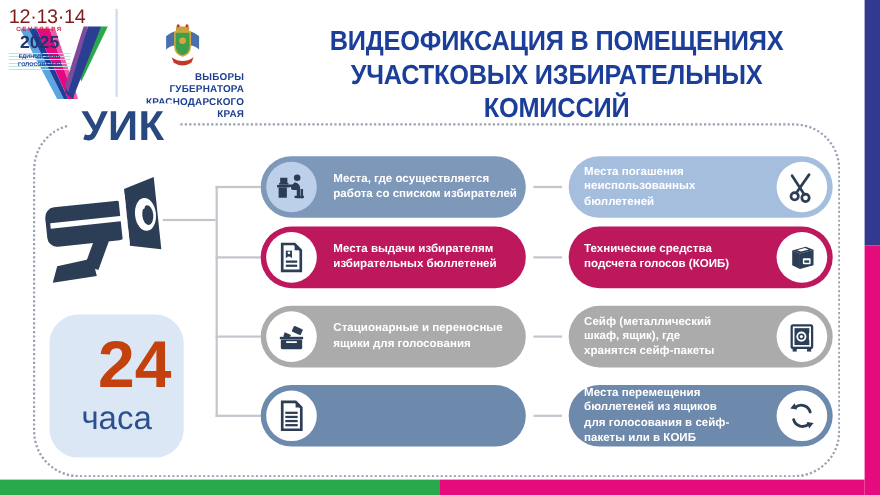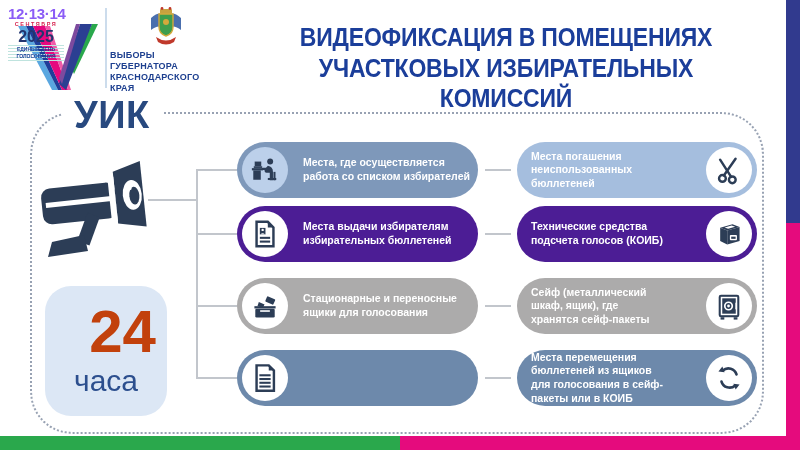--- a/index.html
+++ b/index.html
@@ -1,29 +1,29 @@
 <!DOCTYPE html>
 <html><head>
 <meta charset="utf-8">
 <style>
   html,body{margin:0;padding:0;}
   body{font-family:"Liberation Sans", sans-serif; background:#fff;}
   #stage{position:relative;width:800px;height:450px;background:#fff;overflow:hidden;}
 
   
   .date-badge{position:absolute;left:8px;top:6px;width:56px;text-align:center;z-index:3;}
-  .db-days{font-size:15px;font-weight:bold;color:#8b5cf6;letter-spacing:-.3px;line-height:1;}
+  .db-days{font-size:18px;font-weight:normal;color:#7f1d1d;letter-spacing:-.3px;line-height:1;}
   .db-month{font-size:5.5px;font-weight:bold;color:#d6234f;letter-spacing:1.5px;line-height:1.4;}
   .db-year{font-size:16px;font-weight:bold;color:#22356f;line-height:1.05;}
   .db-caption{font-size:5px;line-height:1.3;color:#1b3f9b;font-weight:bold;
     background:repeating-linear-gradient(180deg,#bfe3de 0 1px,transparent 1px 3px);
     padding:1px 0 2px;}
   .vlogo{position:absolute;left:16px;top:22px;z-index:2;}
   .hdr-divider{position:absolute;left:105px;top:8px;width:2px;height:80px;background:#ccdcec;}
-  .emblem-block{position:absolute;left:110px;top:6px;width:112px;text-align:left;}
+  .emblem-block{position:absolute;left:110px;top:21px;width:112px;text-align:right;}
   .emblem-art{display:block;margin:0 auto;}
   .emblem-caption{margin-top:2px;font-size:9px;font-weight:bold;color:#1d3f8f;line-height:1.22;letter-spacing:.2px;}
   .title{position:absolute;left:228px;top:22px;width:556px;text-align:center;
     color:#1b3e9a;font-weight:bold;font-size:25px;line-height:1.22;letter-spacing:-.2px;
     transform:scaleX(.92);transform-origin:50% 50%;}
 
   
   .strip-right-top{position:absolute;right:0;top:0;width:14px;height:223px;background:#313a8e;}
   .strip-right-bottom{position:absolute;right:0;top:223px;width:14px;height:227px;background:#e50b7d;}
   .bar-green{position:absolute;left:0;bottom:0;width:400px;height:14px;background:#2aa84c;}
@@ -47,21 +47,21 @@
   .stub{height:2px;width:41px;left:196px;}
 
   
   .rows{position:absolute;left:237px;top:142px;width:520px;}
   .row{position:absolute;left:0;width:520px;height:56px;display:flex;align-items:center;}
   .pill{height:56px;border-radius:28px;display:flex;align-items:center;flex:none;}
   .pill.lft{width:241px;}
   .pill.rgt{width:240px;gap:31px;}
   .c-blue{background:#7e98ba;}
   .c-lightblue{background:#a5bede;}
-  .c-dark{background:#4c1d95;}
+  .c-dark{background:#be185d;}
   .c-gray{background:#acabab;}
   .c-slate{background:#6d89ab;}
   .circ{width:46px;height:46px;border-radius:50%;background:#fff;flex:none;
     display:flex;align-items:center;justify-content:center;margin:5px;}
   .circ.tint{background:#bcd0ea;}
   .ptxt{font-size:10.5px;font-weight:bold;color:#fff;line-height:1.3;}
   .pill.lft .ptxt{margin-left:10px;margin-right:8px;}
   .pill.rgt .ptxt{margin-left:14px;margin-right:4px;flex:1;}
   .dash{width:39px;flex:none;display:flex;justify-content:center;}
   .dash::after{content:'';width:26px;height:2px;background:#c2c6cc;}

